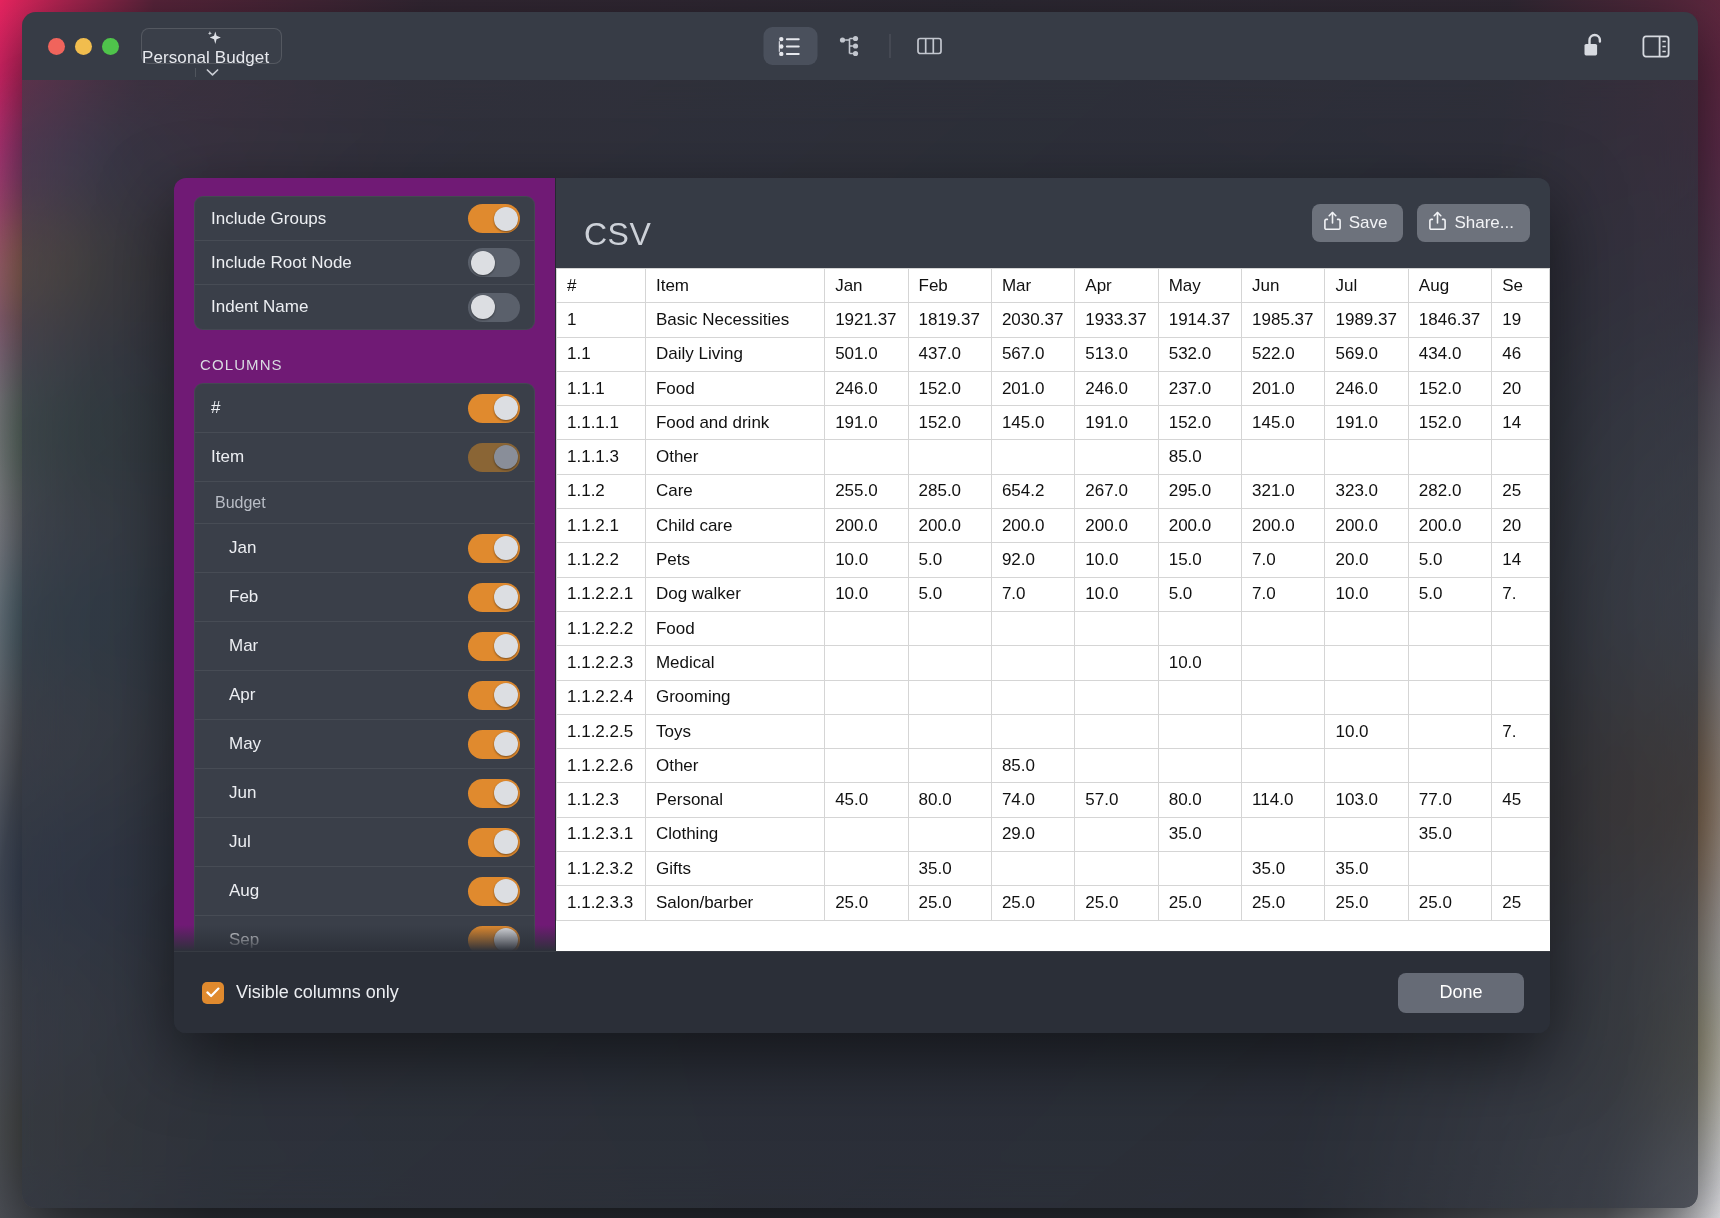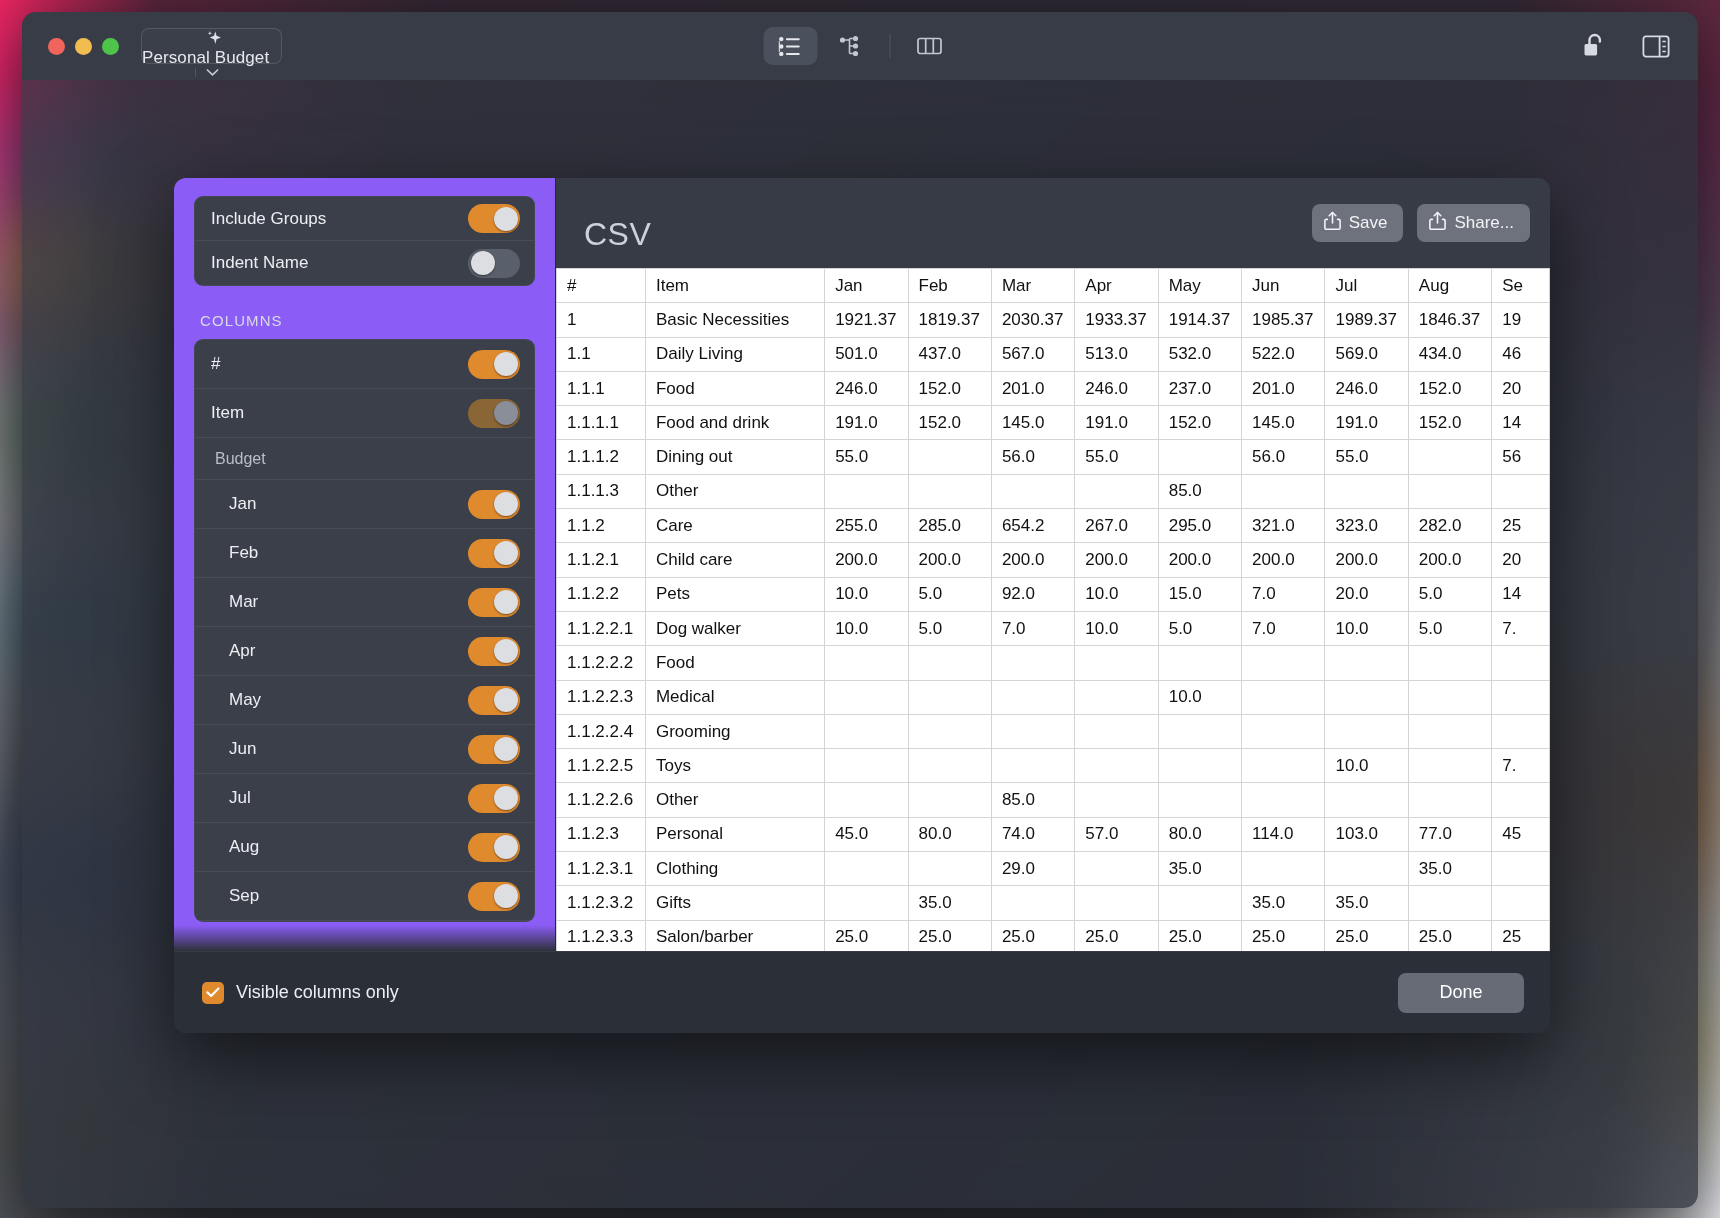--- a/index.html
+++ b/index.html
@@ -128,21 +128,21 @@
     background: #2d313a;
     box-shadow: 0 24px 70px rgba(0,0,0,.55);
     display: flex; flex-direction: column;
     overflow: hidden;
   }
   #sheet-main { flex: 1; display: flex; min-height: 0; }
 
   
   #left-panel {
     width: 381px;
-    background: #8b5cf6;
+    background: #701a75;
     padding: 18px 20px 0 20px;
     overflow: hidden;
     position: relative;
   }
 
   .opt-group {
     background: #3a3f49;
     border-radius: 9px;
     overflow: hidden;
     border: 1px solid rgba(255,255,255,.05);
@@ -368,20 +368,26 @@
         <div id="left-panel">
 
           <div class="opt-group">
             <div class="opt-row">
               <span class="opt-label">Include Groups</span>
               <span class="switch on">
                   <span class="knob"></span>
                 </span>
             </div>
             <div class="opt-row">
+              <span class="opt-label">Include Root Node</span>
+              <span class="switch">
+                  <span class="knob"></span>
+                </span>
+            </div>
+            <div class="opt-row">
               <span class="opt-label">Indent Name</span>
               <span class="switch">
                   <span class="knob"></span>
                 </span>
             </div>
           </div>
 
           <div class="section-head">COLUMNS</div>
 
           <div id="columns-card">
@@ -560,33 +566,20 @@
                     <td>152.0</td>
                     <td>145.0</td>
                     <td>191.0</td>
                     <td>152.0</td>
                     <td>145.0</td>
                     <td>191.0</td>
                     <td>152.0</td>
                     <td>14</td>
                   </tr>
                   <tr>
-                    <td>1.1.1.2</td>
-                    <td>Dining out</td>
-                    <td>55.0</td>
-                    <td></td>
-                    <td>56.0</td>
-                    <td>55.0</td>
-                    <td></td>
-                    <td>56.0</td>
-                    <td>55.0</td>
-                    <td></td>
-                    <td>56</td>
-                  </tr>
-                  <tr>
                     <td>1.1.1.3</td>
                     <td>Other</td>
                     <td></td>
                     <td></td>
                     <td></td>
                     <td></td>
                     <td>85.0</td>
                     <td></td>
                     <td></td>
                     <td></td>

